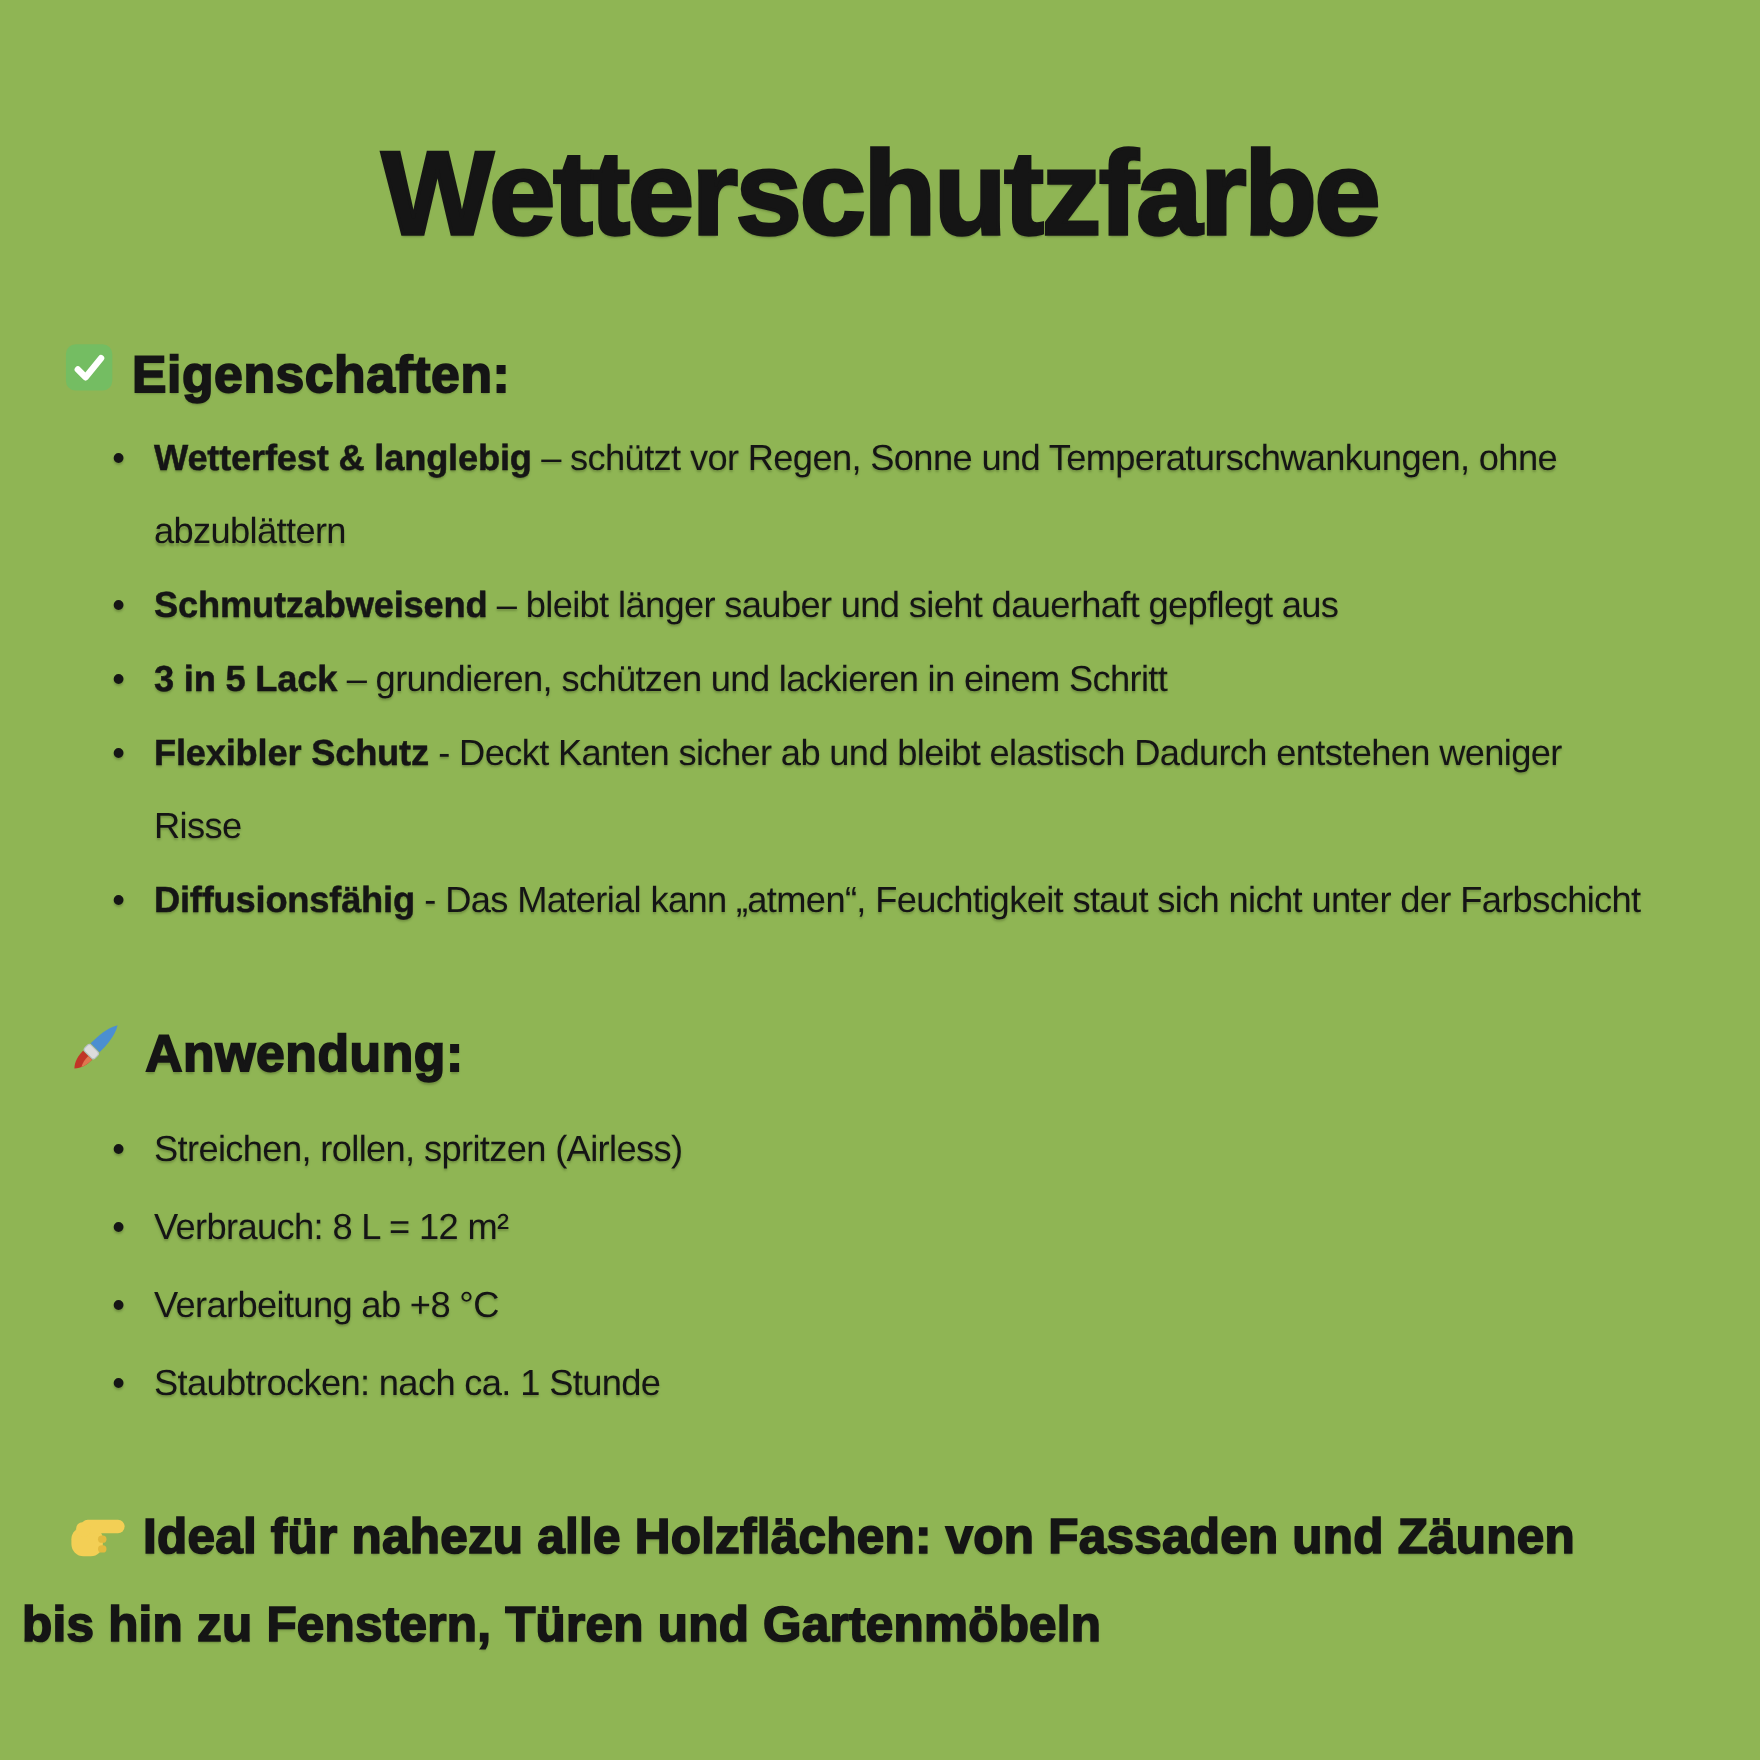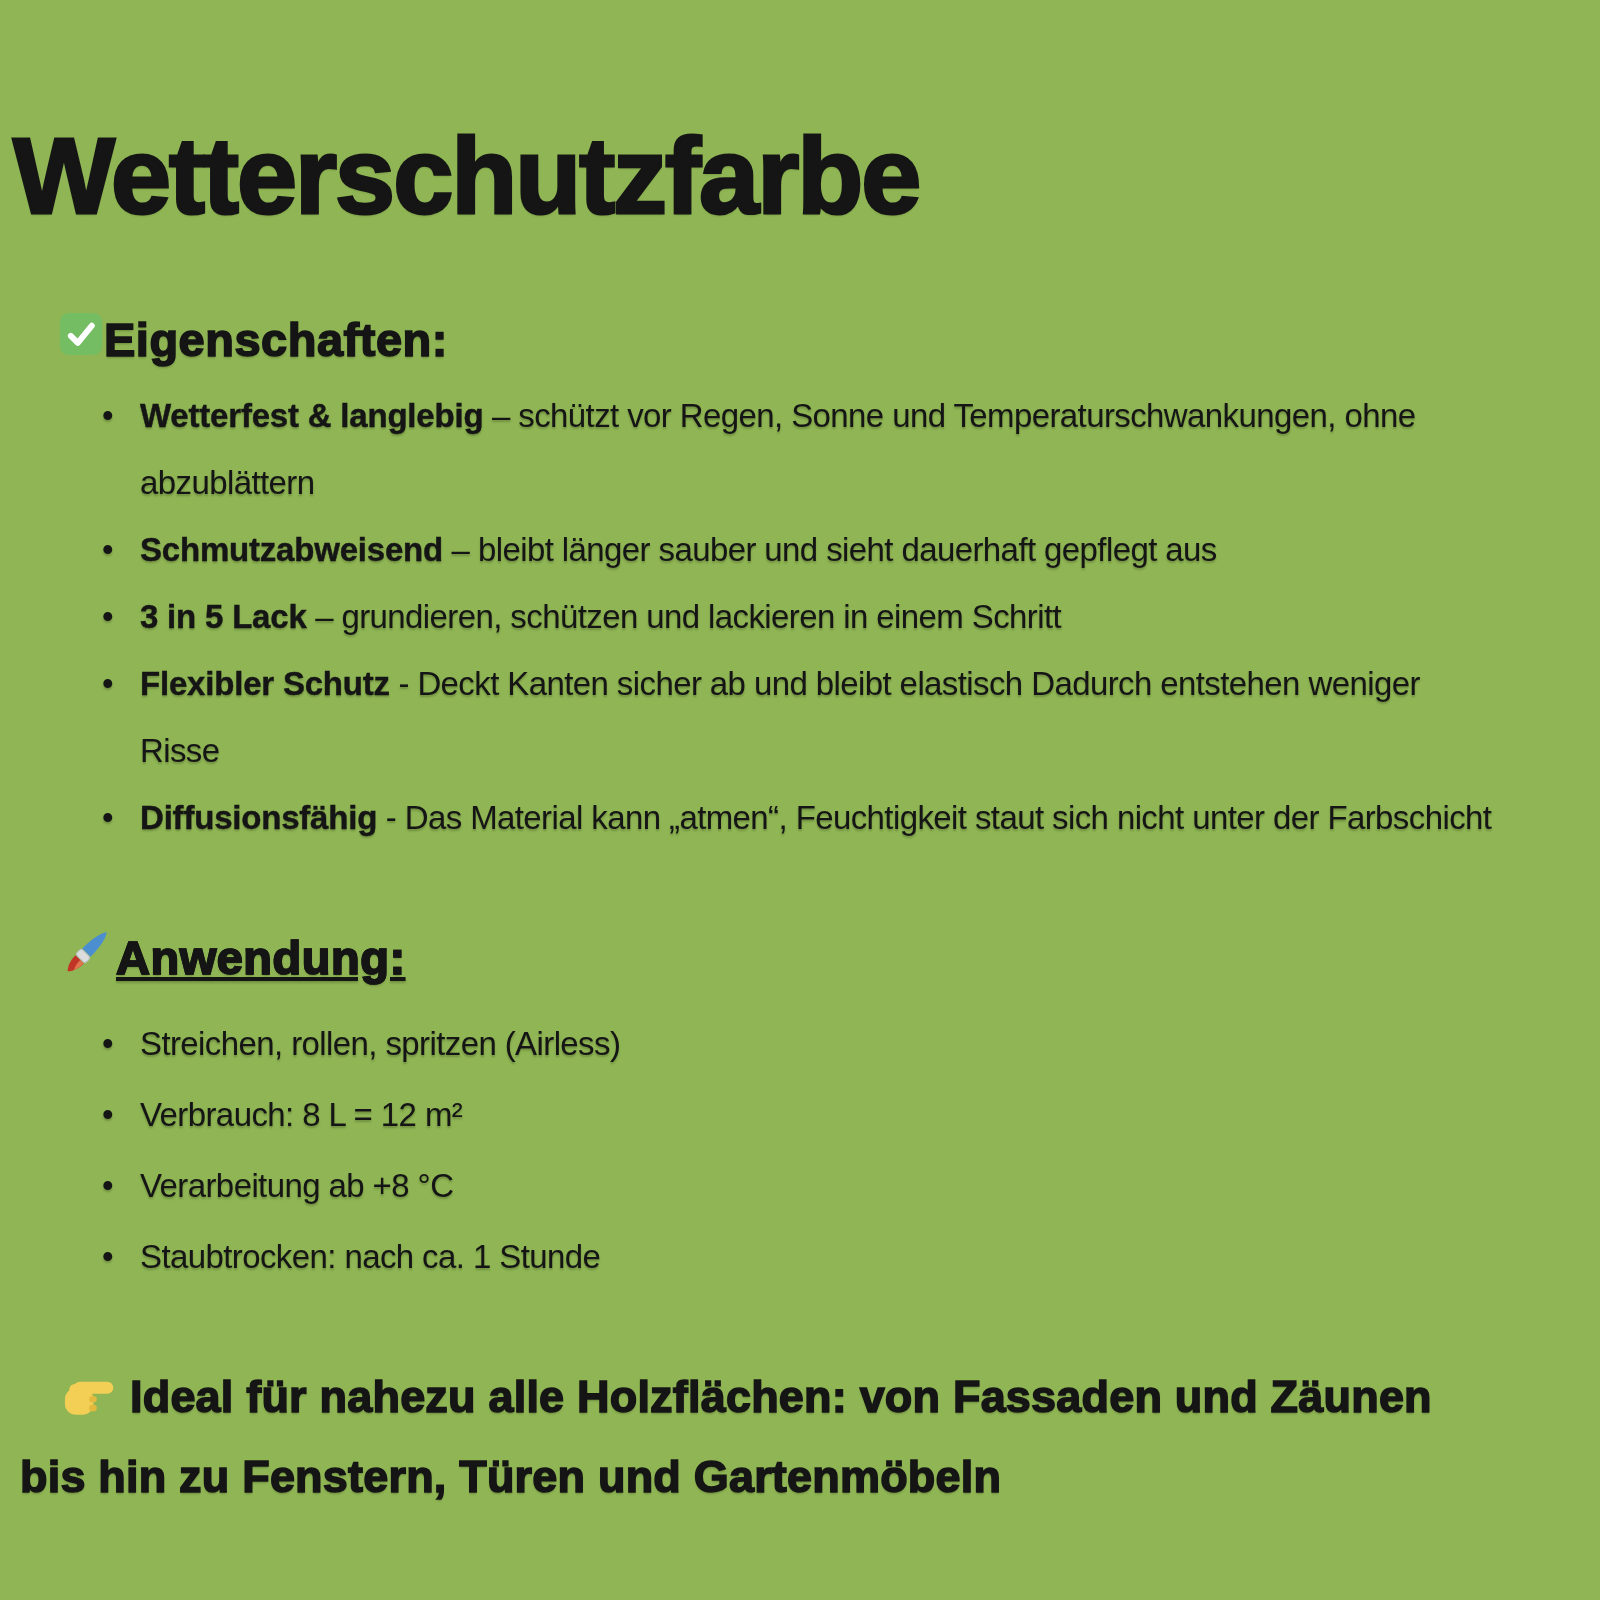--- a/index.html
+++ b/index.html
@@ -19,42 +19,41 @@
     height: 1600px;
     background: var(--bg);
     color: var(--ink);
     font-family: "Liberation Sans", "DejaVu Sans", sans-serif;
     overflow: hidden;
   }
   .shadowed { text-shadow: 0 2px 2px rgba(35,50,15,0.28); }
 
   .title {
     padding-top: 42px;
-    text-align: left;
+    text-align: center;
     font-size: 108px;
     font-weight: bold;
     letter-spacing: -2px;
     line-height: 1.15;
     -webkit-text-stroke: 3px var(--ink);
     white-space: nowrap;
-    padding-left: 13px;
   }
 
   .section-header {
     display: flex;
     align-items: center;
-    gap: 0;
+    gap: 16px;
     margin-left: 58px;
     font-size: 47px;
     font-weight: bold;
     letter-spacing: 0.5px;
     -webkit-text-stroke: 1.6px var(--ink);
   }
   .props-header { margin-top: 50px; }
-  .apps-header  { margin-top: 72px; text-decoration: underline; }
+  .apps-header  { margin-top: 72px; }
 
   ul.bullet-list {
     list-style: none;
     margin: 14px 0 0 100px;
     padding: 0;
     width: 1400px;
     font-size: 33px;
     letter-spacing: -0.6px;
   }
   ul.props-list { line-height: 67px; }

